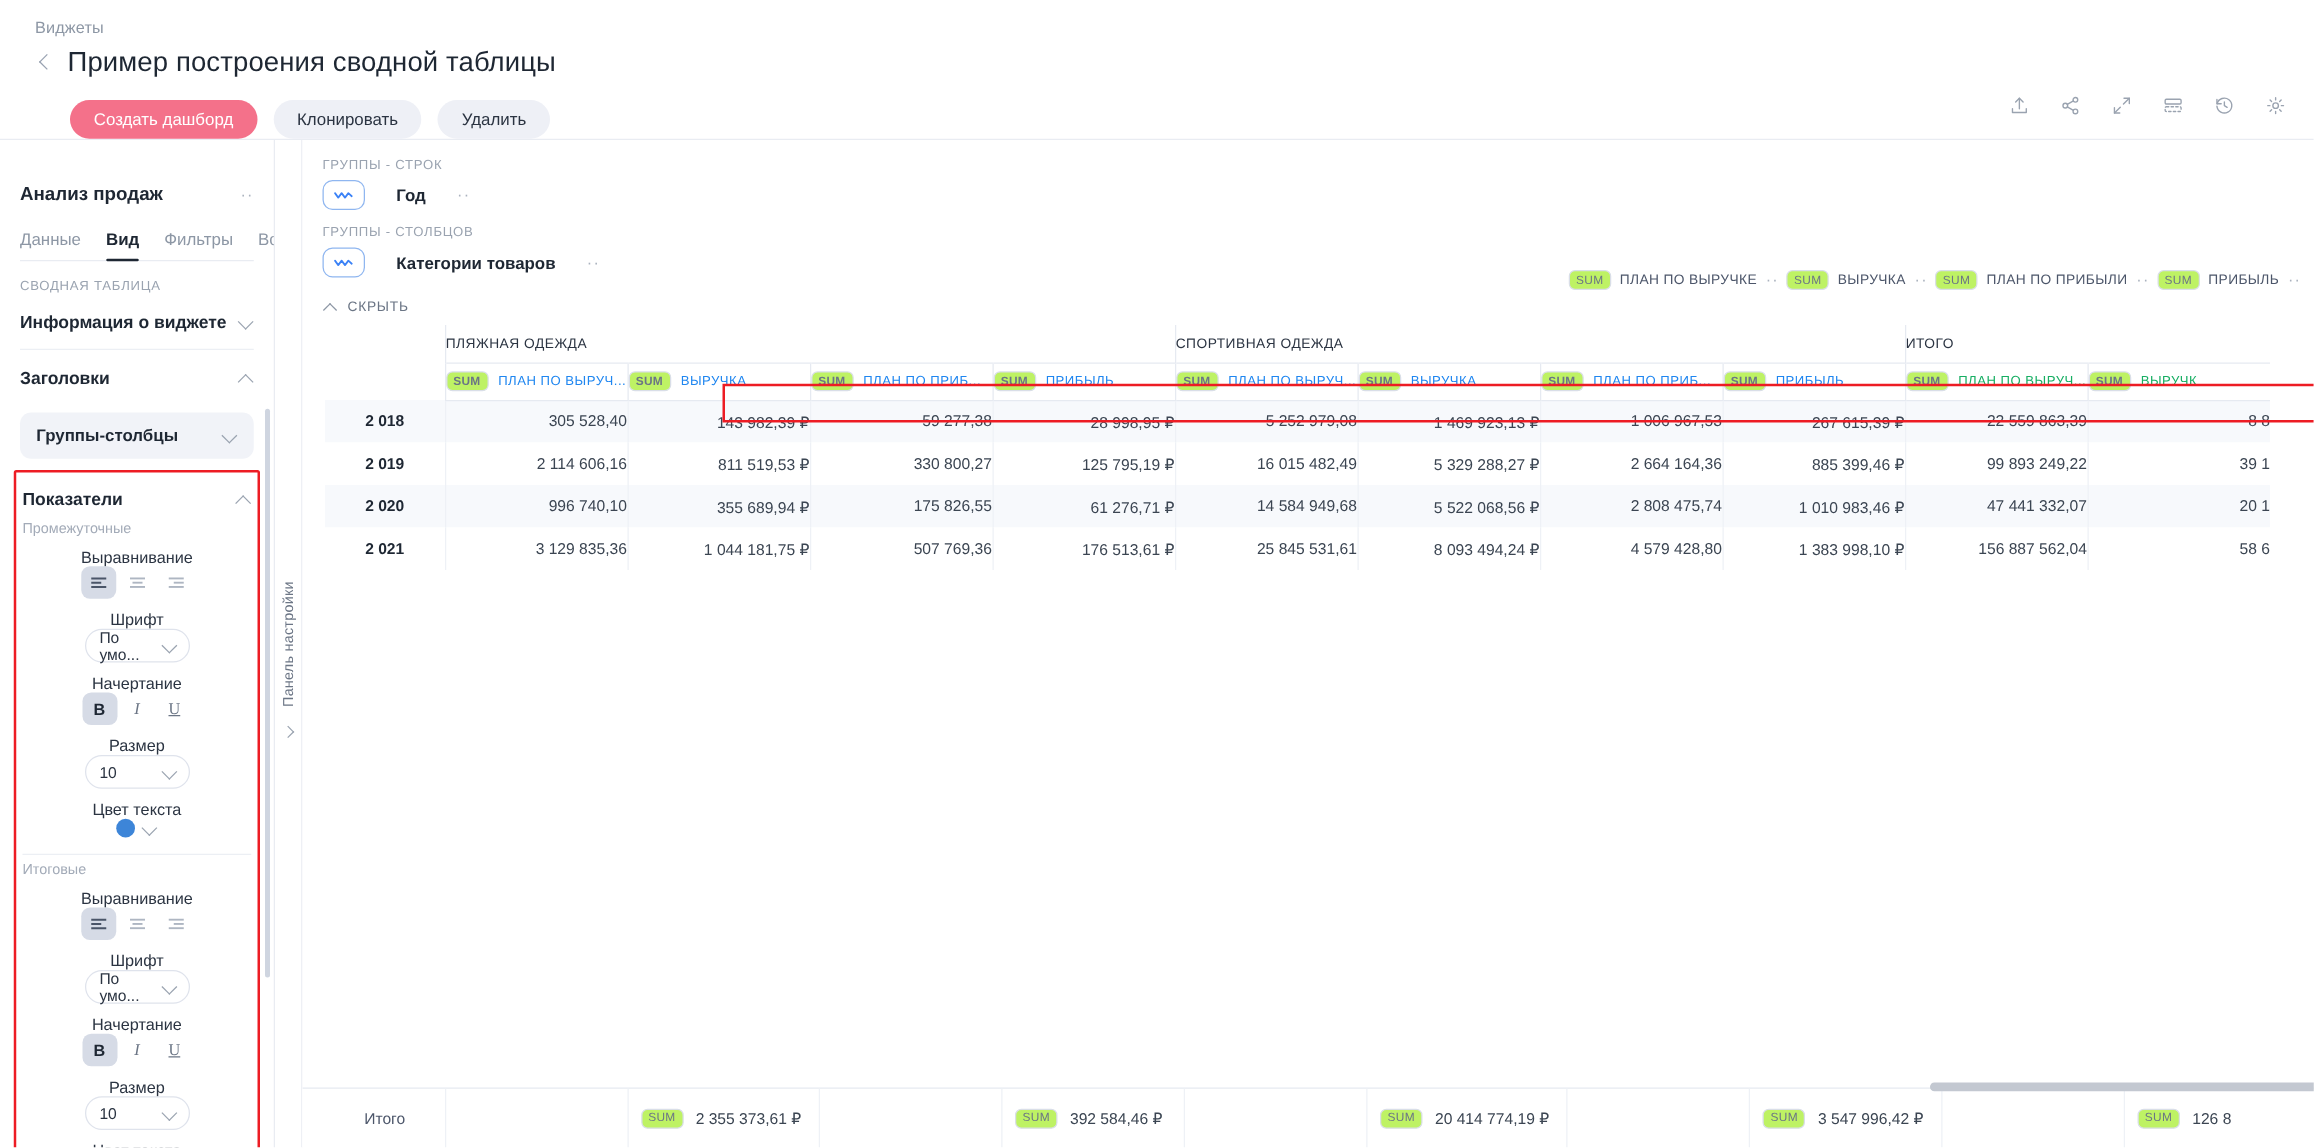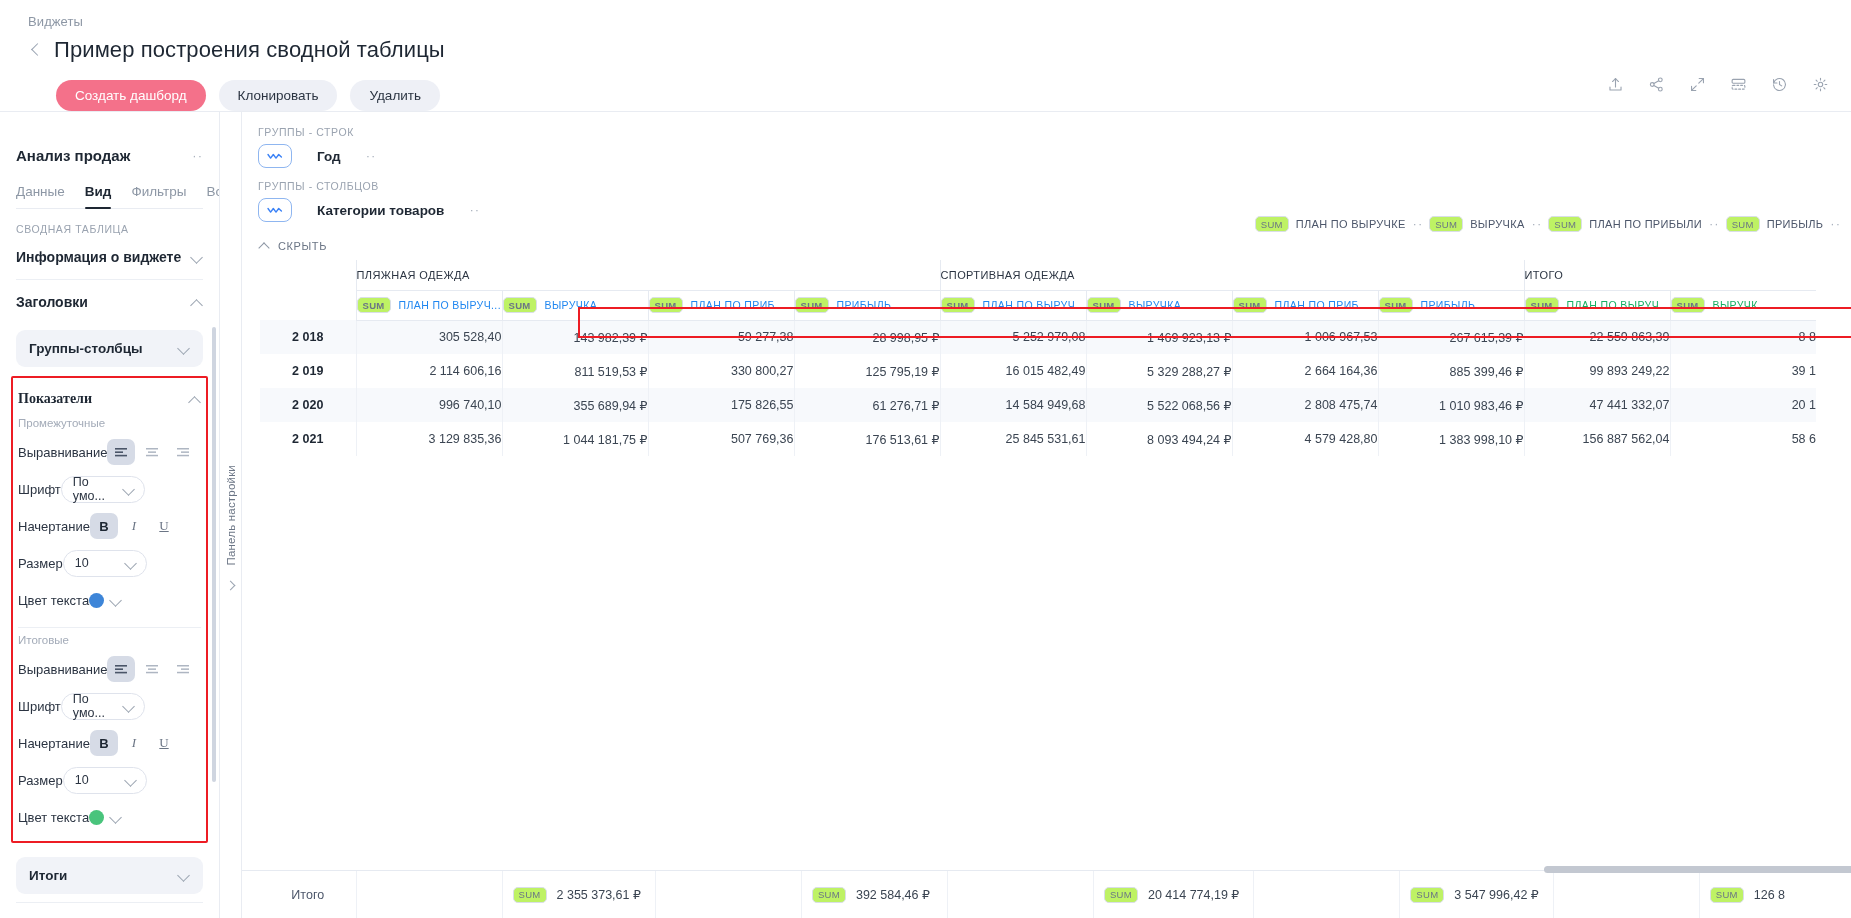--- a/index.html
+++ b/index.html
@@ -81,24 +81,24 @@
 
   .pill-row {
     background: #f1f3f8; border-radius: 9px; padding: 11px 13px; margin-top: 6px;
     display: flex; align-items: center; justify-content: space-between;
     font-size: 13.5px; font-weight: 700; color: #1e2733; cursor: pointer;
   }
 
   .hl-box { border: 2px solid #ed1c24; border-radius: 2px; margin: 9px -5px 0 -5px; padding: 4px 5px 10px 5px; }
 
   .sec-head { display: flex; align-items: center; justify-content: space-between; padding: 9px 0 4px 0; }
-  .sec-title { font-size: 14px; font-weight: 700; color: #1e2733; font-family: Liberation Serif, serif; }
+  .sec-title { font-size: 14px; font-weight: 700; color: #1e2733; }
   .sub-label { font-size: 11.5px; color: #a3abb8; margin: 6px 0 2px 0; }
 
-  .frm { display: flex; align-items: center; justify-content: flex-start; margin-top: 9px; min-height: 28px; }
+  .frm { display: flex; align-items: center; justify-content: space-between; margin-top: 9px; min-height: 28px; flex-direction: column; }
   .frm-label { font-size: 13px; color: #2b3442; }
 
   .seg { display: flex; align-items: center; gap: 3px; }
   .seg-btn {
     width: 28px; height: 26px; border-radius: 7px; display: flex; align-items: center; justify-content: center;
     cursor: pointer; background: transparent;
   }
   .seg-btn.on { background: #d6dbe6; }
   .seg-btn svg { display: block; }
 

